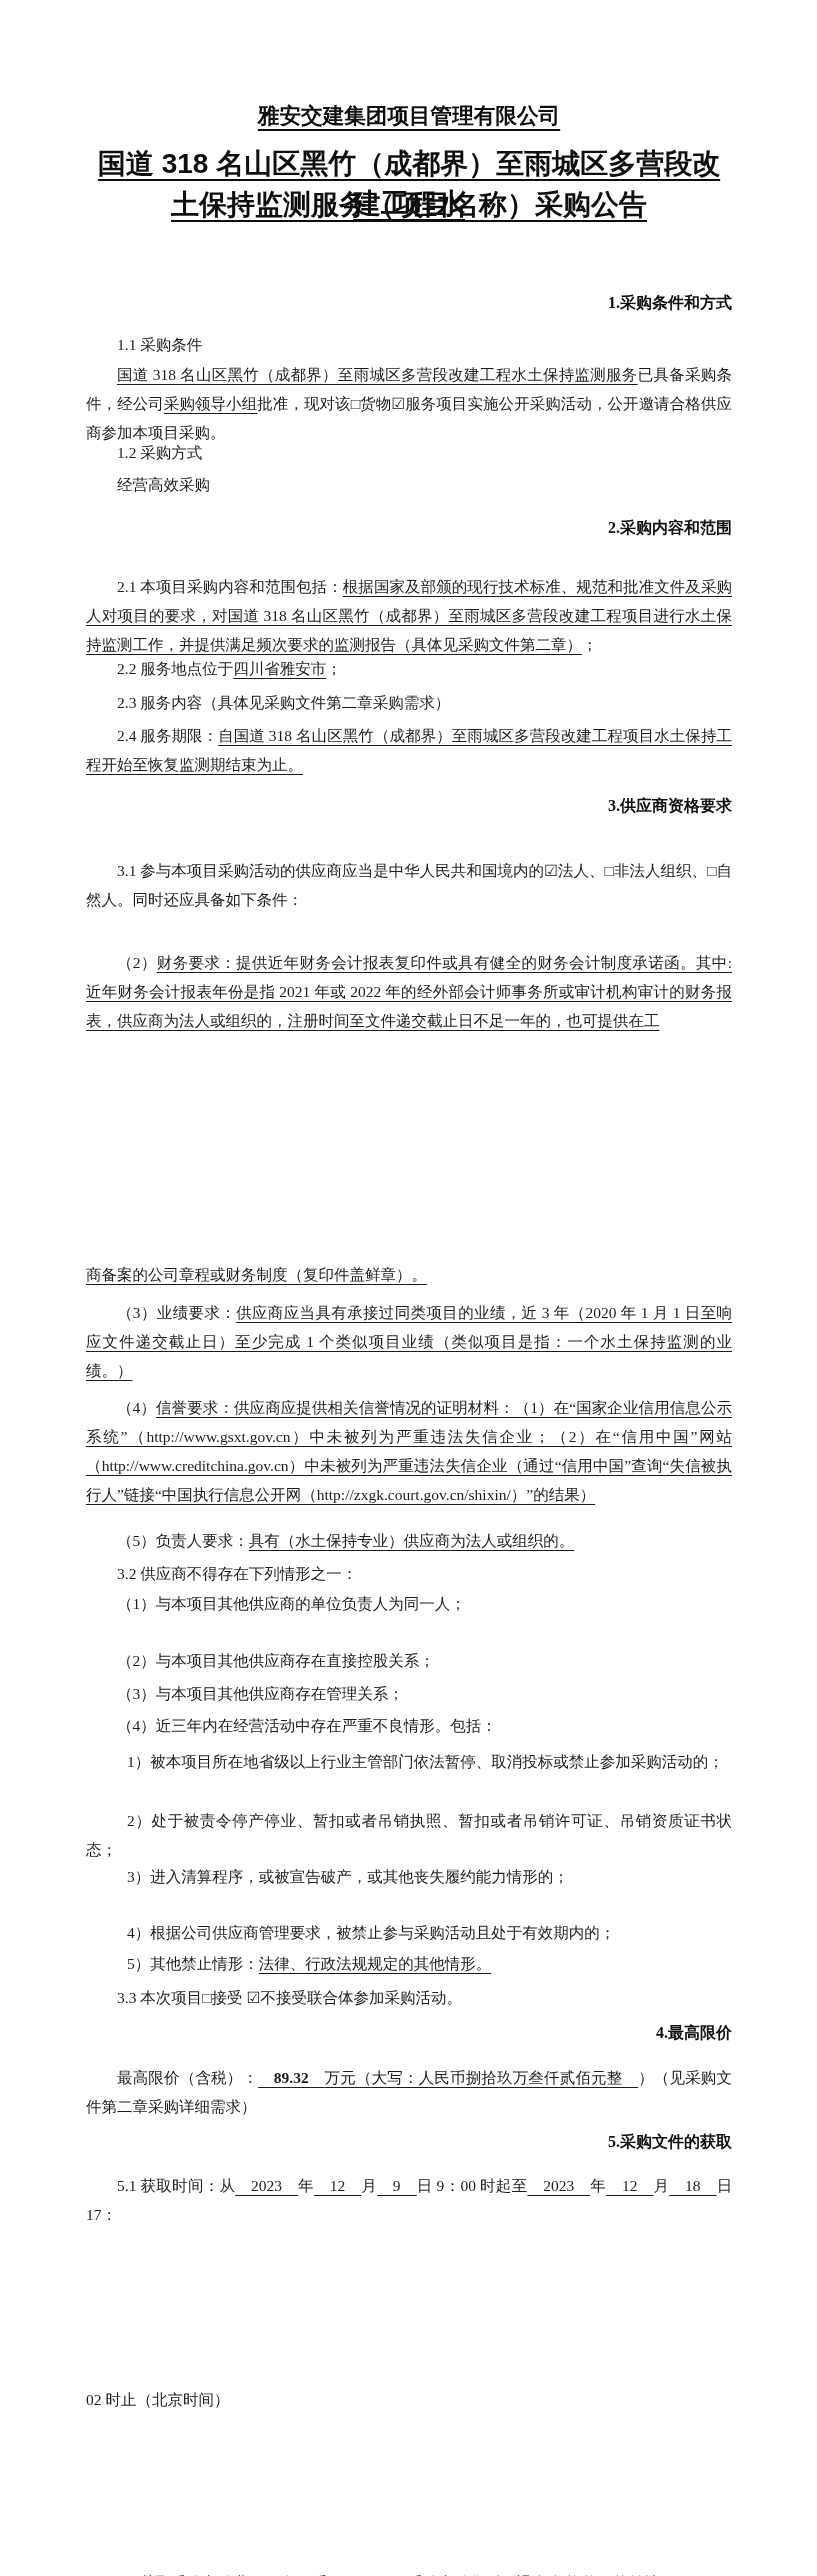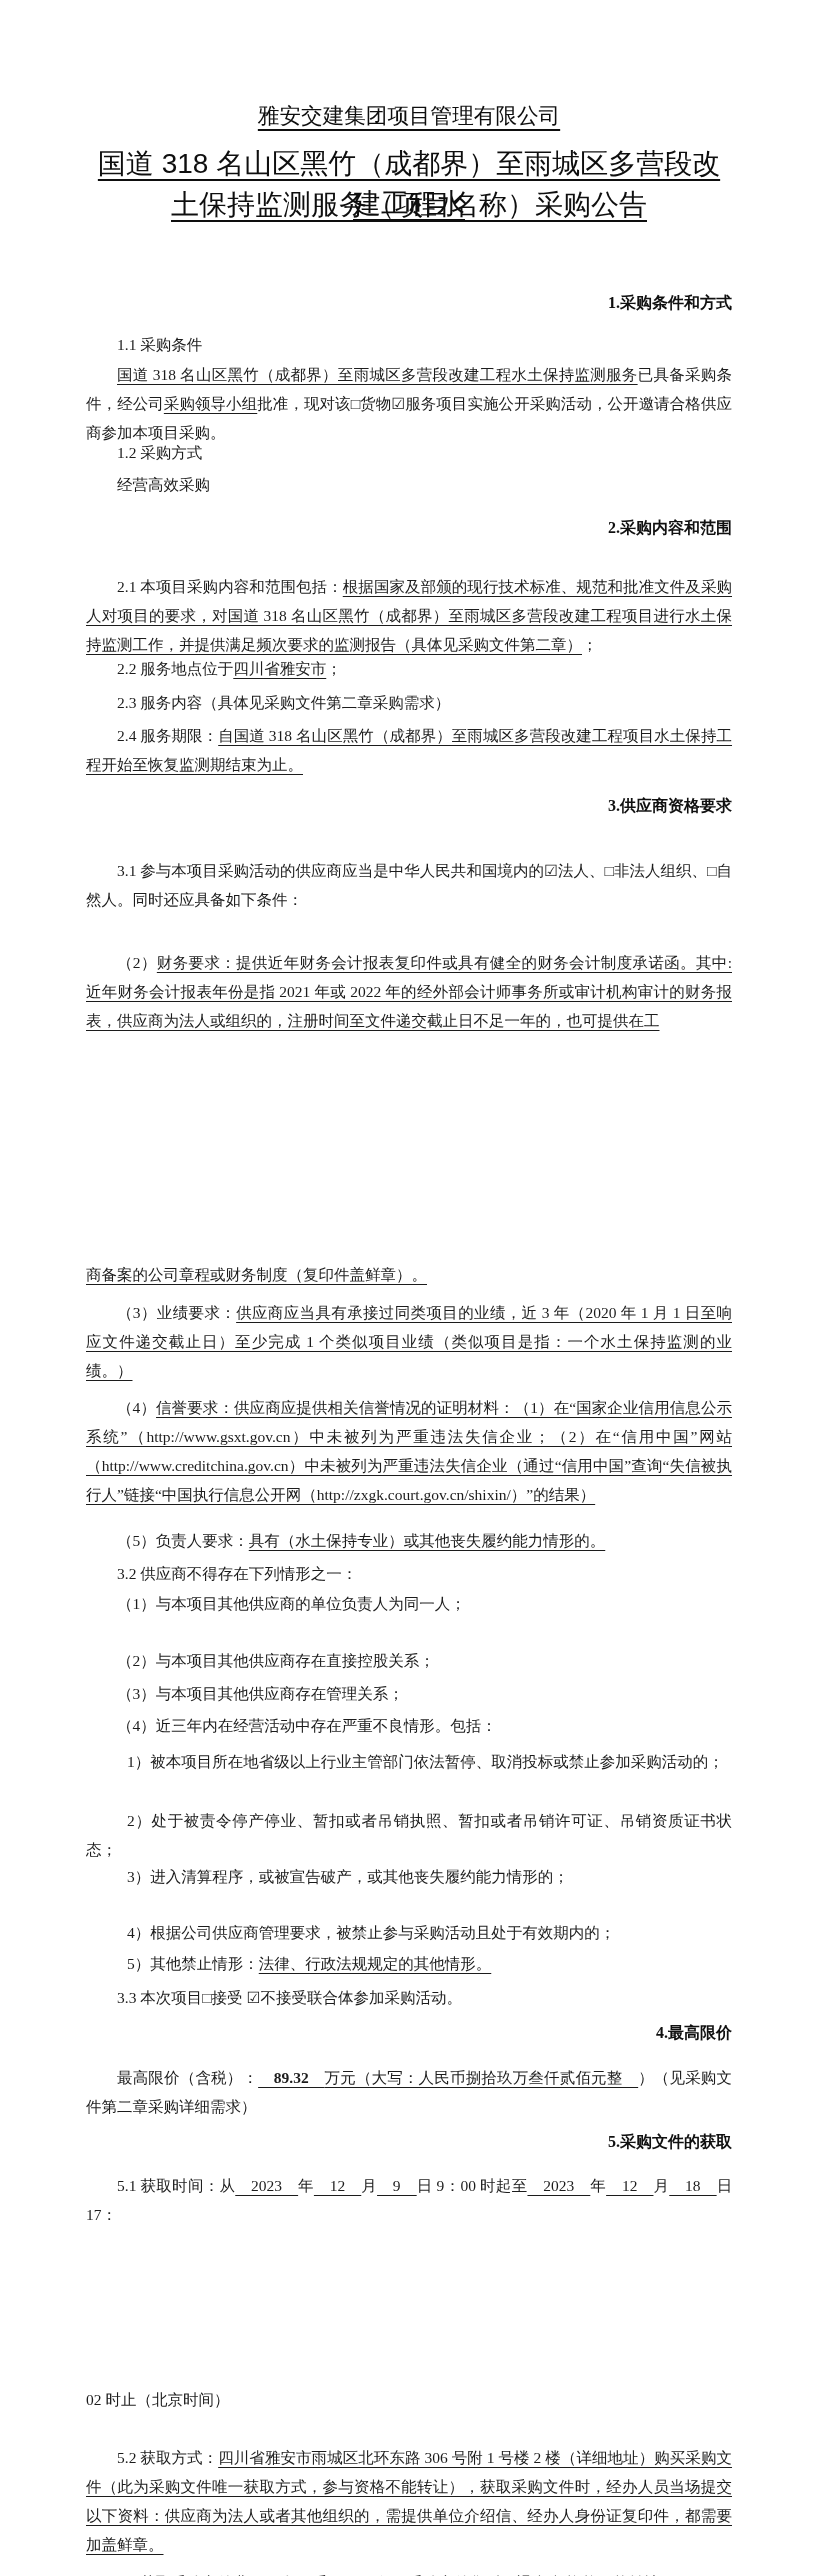--- a/index.html
+++ b/index.html
@@ -17,21 +17,21 @@
   .p{font-size:15.5px;line-height:29px;text-align:justify;color:#1c1c1c;}
   .ind{text-indent:31px;}
   .ind2{text-indent:41px;}
   .noind{text-indent:0;}
   .h{
     font-family:Liberation Serif, serif;
     font-weight:700;font-size:16px;line-height:26px;color:#101010;text-align:right;
   }
   .title{
     text-align:center;font-family:"Liberation Sans","DejaVu Sans",sans-serif;
-    font-weight:400;color:#0e0e0e;
+    font-weight:700;color:#0e0e0e;
   }
   .t1{font-size:21.6px;line-height:32px;}
   .t23{font-size:28px;line-height:40px;}
   .title .u{text-decoration-thickness:1.5px;text-underline-offset:6.2px;}
 
   .u{text-decoration:underline;text-decoration-thickness:1px;text-underline-offset:4.1px;}
   .b{font-weight:700;}
 </style>
 </head>
 <body>
@@ -55,21 +55,21 @@
 
   <div class="blk h" style="top:793px">3.供应商资格要求</div>
   <div class="blk p ind" style="top:856px"><span>3.1 参与本项目采购活动的供应商应当是中华人民共和国境内的☑法人、□非法人组织、□自然人。同时还应具备如下条件：</span></div>
   <div class="blk p ind" style="top:948px"><span>（2）</span><span class="u">财务要求：提供近年财务会计报表复印件或具有健全的财务会计制度承诺函。其中:近年财务会计报表年份是指 2021 年或 2022 年的经外部会计师事务所或审计机构审计的财务报表，供应商为法人或组织的，注册时间至文件递交截止日不足一年的，也可提供在工</span></div>
 </section>
 
 <section class="page" id="page2">
   <div class="blk p noind" style="top:15.5px"><span class="u">商备案的公司章程或财务制度（复印件盖鲜章）。</span></div>
   <div class="blk p ind" style="top:54px"><span>（3）业绩要求：</span><span class="u">供应商应当具有承接过同类项目的业绩，近 3 年（2020 年 1 月 1 日至响应文件递交截止日）至少完成 1 个类似项目业绩（类似项目是指：一个水土保持监测的业绩。）</span></div>
   <div class="blk p ind" style="top:149px"><span>（4）</span><span class="u">信誉要求：供应商应提供相关信誉情况的证明材料：（1）在“国家企业信用信息公示系统”（http://www.gsxt.gov.cn）中未被列为严重违法失信企业；（2）在“信用中国”网站（http://www.creditchina.gov.cn）中未被列为严重违法失信企业（通过“信用中国”查询“失信被执行人”链接“中国执行信息公开网（http://zxgk.court.gov.cn/shixin/）”的结果）</span></div>
-  <div class="blk p ind" style="top:282px"><span>（5）负责人要求：</span><span class="u">具有（水土保持专业）或其他丧失履约能力情形的。</span></div>
+  <div class="blk p ind" style="top:282px"><span>（5）负责人要求：</span><span class="u">具有（水土保持专业）供应商为法人或组织的。</span></div>
   <div class="blk p ind" style="top:315px"><span>3.2 供应商不得存在下列情形之一：</span></div>
   <div class="blk p ind" style="top:345px"><span>（1）与本项目其他供应商的单位负责人为同一人；</span></div>
   <div class="blk p ind" style="top:402px"><span>（2）与本项目其他供应商存在直接控股关系；</span></div>
   <div class="blk p ind" style="top:435px"><span>（3）与本项目其他供应商存在管理关系；</span></div>
   <div class="blk p ind" style="top:467px"><span>（4）近三年内在经营活动中存在严重不良情形。包括：</span></div>
   <div class="blk p ind2" style="top:503px"><span>1）被本项目所在地省级以上行业主管部门依法暂停、取消投标或禁止参加采购活动的；</span></div>
   <div class="blk p ind2" style="top:562px"><span>2）处于被责令停产停业、暂扣或者吊销执照、暂扣或者吊销许可证、吊销资质证书状态；</span></div>
   <div class="blk p ind2" style="top:618px"><span>3）进入清算程序，或被宣告破产，或其他丧失履约能力情形的；</span></div>
   <div class="blk p ind2" style="top:674px"><span>4）根据公司供应商管理要求，被禁止参与采购活动且处于有效期内的；</span></div>
   <div class="blk p ind2" style="top:705px"><span>5）其他禁止情形：</span><span class="u">法律、行政法规规定的其他情形。</span></div>
@@ -77,17 +77,16 @@
 
   <div class="blk h" style="top:776px">4.最高限价</div>
   <div class="blk p ind" style="top:819px"><span>最高限价（含税）：</span><span class="u b">　89.32　</span><span class="u">万元（大写：人民币捌拾玖万叁仟贰佰元整　</span><span>）（见采购文件第二章采购详细需求）</span></div>
 
   <div class="blk h" style="top:885px">5.采购文件的获取</div>
   <div class="blk p ind" style="top:927px"><span>5.1 获取时间：从</span><span class="u">　2023　</span><span>年</span><span class="u">　12　</span><span>月</span><span class="u">　9　</span><span>日 9：00 时起至</span><span class="u">　2023　</span><span>年</span><span class="u">　12　</span><span>月</span><span class="u">　18　</span><span>日 17：</span></div>
 </section>
 
 <section class="page" id="page3">
   <div class="blk p noind" style="top:15px"><span>02 时止（北京时间）</span></div>
-  <div class="blk p ind" style="top:73px"><span>5.2 获取方式：</span><span class="u">四川省雅安市雨城区北环东路 306 号附 1 号楼 2 楼（详细地址）购买采购文件（此为采购文件唯一获取方式，参与资格不能转让），获取采购文件时，经办人员当场提交以下资料：供应商为法人或者其他组织的，需提供单位介绍信、经办人身份证复印件，都需要加盖鲜章。</span></div>
   <div class="blk p ind" style="top:198px"><span>5.3 获取采购文件费用：人民币 </span><span class="u">200 元/份</span><span>（采购文件售后不退,投标资格不能转让）。</span></div>
 
 </section>
 
 
 </body></html>

